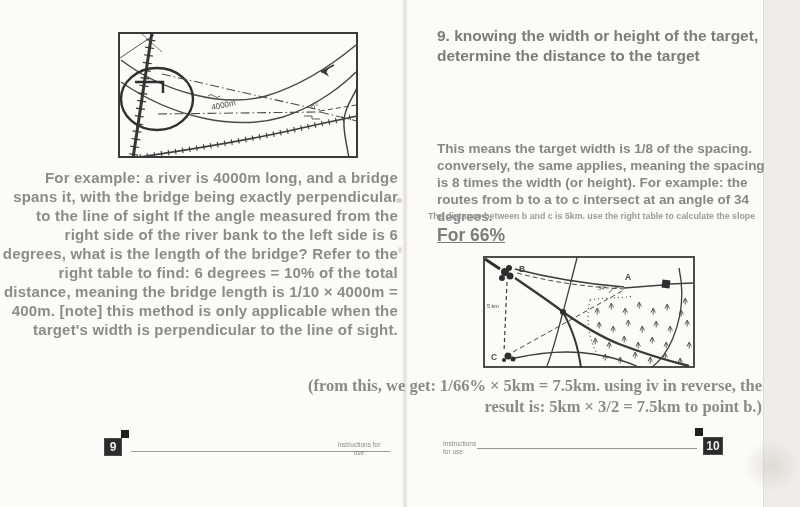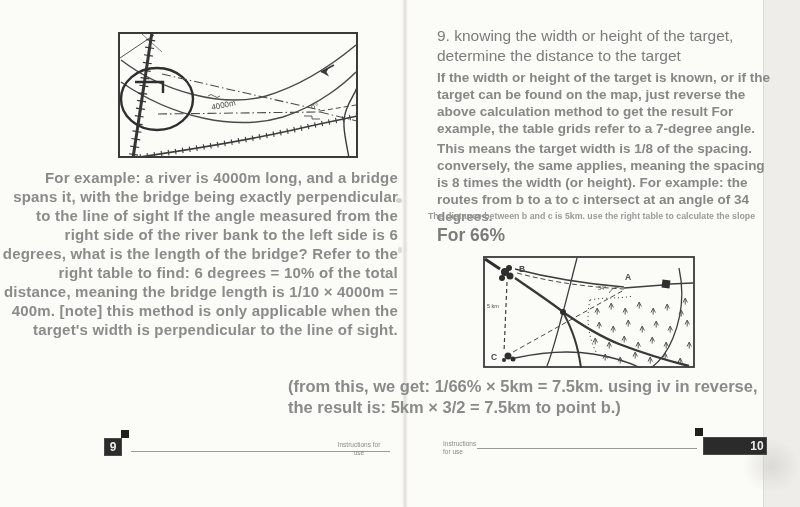--- a/index.html
+++ b/index.html
@@ -18,38 +18,38 @@
   .shadow-br { position:absolute; left:742px; top:438px; width:58px; height:55px;
     background:radial-gradient(ellipse at center, rgba(185,183,176,0.35), rgba(185,183,176,0) 70%); }
 
   
   .map1 { position:absolute; left:118px; top:32px; }
   .left-body { position:absolute; left:2px; top:168px; width:396px; text-align:right;
     font-weight:bold; font-size:15px; line-height:19px; color:#8b8b8b; letter-spacing:.2px; }
 
   
   .heading { position:absolute; left:437px; top:26px; width:330px;
-    font-weight:normal; font-size:15.5px; line-height:19.5px; color:#7c7c7c; }
+    font-weight:bold; font-size:15.5px; line-height:19.5px; color:#7c7c7c; }
   .para { position:absolute; left:437px; width:333px;
     font-weight:bold; font-size:13.5px; line-height:17px; color:#878787; }
   .para1 { top:69px; }
   .para2 { top:140px; }
   .note { position:absolute; left:428px; top:211px; width:340px;
     font-weight:bold; font-size:8.8px; color:#9b9b9b; }
   .subheading { position:absolute; left:437px; top:225px;
-    font-weight:bold; font-size:17.5px; color:#7c7c7c; }
+    font-weight:bold; font-size:17.5px; color:#7c7c7c;text-decoration:underline; }
   .map2 { position:absolute; left:483px; top:256px; }
-  .conclusion { position:absolute; left:288px; top:376px; width:474px; text-align:left;
-    font-weight:bold; font-size:16.5px; line-height:20.5px; color:#8a8a8a; }
+  .conclusion { position:absolute; left:288px; top:376px; width:474px; text-align:right;
+    font-weight:bold; font-size:16.5px; line-height:20.5px; color:#8a8a8a;font-family:Liberation Serif, serif; }
 
   
   .badge { position:absolute; background:#2b2b2b; color:#eaeaea; font-weight:bold; font-size:12px;
     display:flex; align-items:center; justify-content:center; box-shadow:0 0 0 1px #4a4a4a inset; }
   .badge-9  { left:104px; top:438px; width:18px; height:18px; }
-  .badge-10 { left:703px; top:437px; width:20px; height:18px;padding-left:44px; }
+  .badge-10 { left:703px; top:437px; width:20px; height:18px; }
   .mini-sq { position:absolute; width:8px; height:8px; background:#1f1f1f; }
   .mini-sq-9  { left:121px; top:430px; }
   .mini-sq-10 { left:695px; top:428px; }
   .rule { position:absolute; height:1px; background:#9a9a9a; }
   .rule-left  { left:131px; top:451px; width:259px; }
   .rule-right { left:477px; top:448px; width:220px; }
   .caption { position:absolute; font-size:6.5px; line-height:8px; color:#8a8a8a; }
   .caption-left  { left:330px; top:441px; width:58px; text-align:center; }
   .caption-right { left:443px; top:440px; text-align:left; }
 
@@ -109,21 +109,20 @@
 
   <div class="badge badge-9">9</div>
   <div class="mini-sq mini-sq-9"></div>
   <div class="rule rule-left"></div>
   <div class="caption caption-left">
     <div>Instructions for</div>
     <div>use</div>
   </div>
 
   <div class="heading">9. knowing the width or height of the target, determine the distance to the target</div>
-  <div class="para para1">If the width or height of the target is known, or if the target can be found on the map, just reverse the above calculation method to get the result For example, the table grids refer to a 7-degree angle.</div>
   <div class="para para2">This means the target width is 1/8 of the spacing. conversely, the same applies, meaning the spacing is 8 times the width (or height). For example: the routes from b to a to c intersect at an angle of 34 degrees.</div>
   <div class="note">The distance between b and c is 5km. use the right table to calculate the slope</div>
   <div class="subheading">For 66%</div>
 
   <div class="map2">
     <svg width="212" height="112" viewBox="0 0 212 112">
       <defs>
         <g id="tree" stroke="#4a4a4a" stroke-width="0.9" fill="none">
           <path d="M0,4.5 L2.2,0 L4.4,4.5"></path>
           <path d="M2.2,1 L2.2,6.5"></path>

